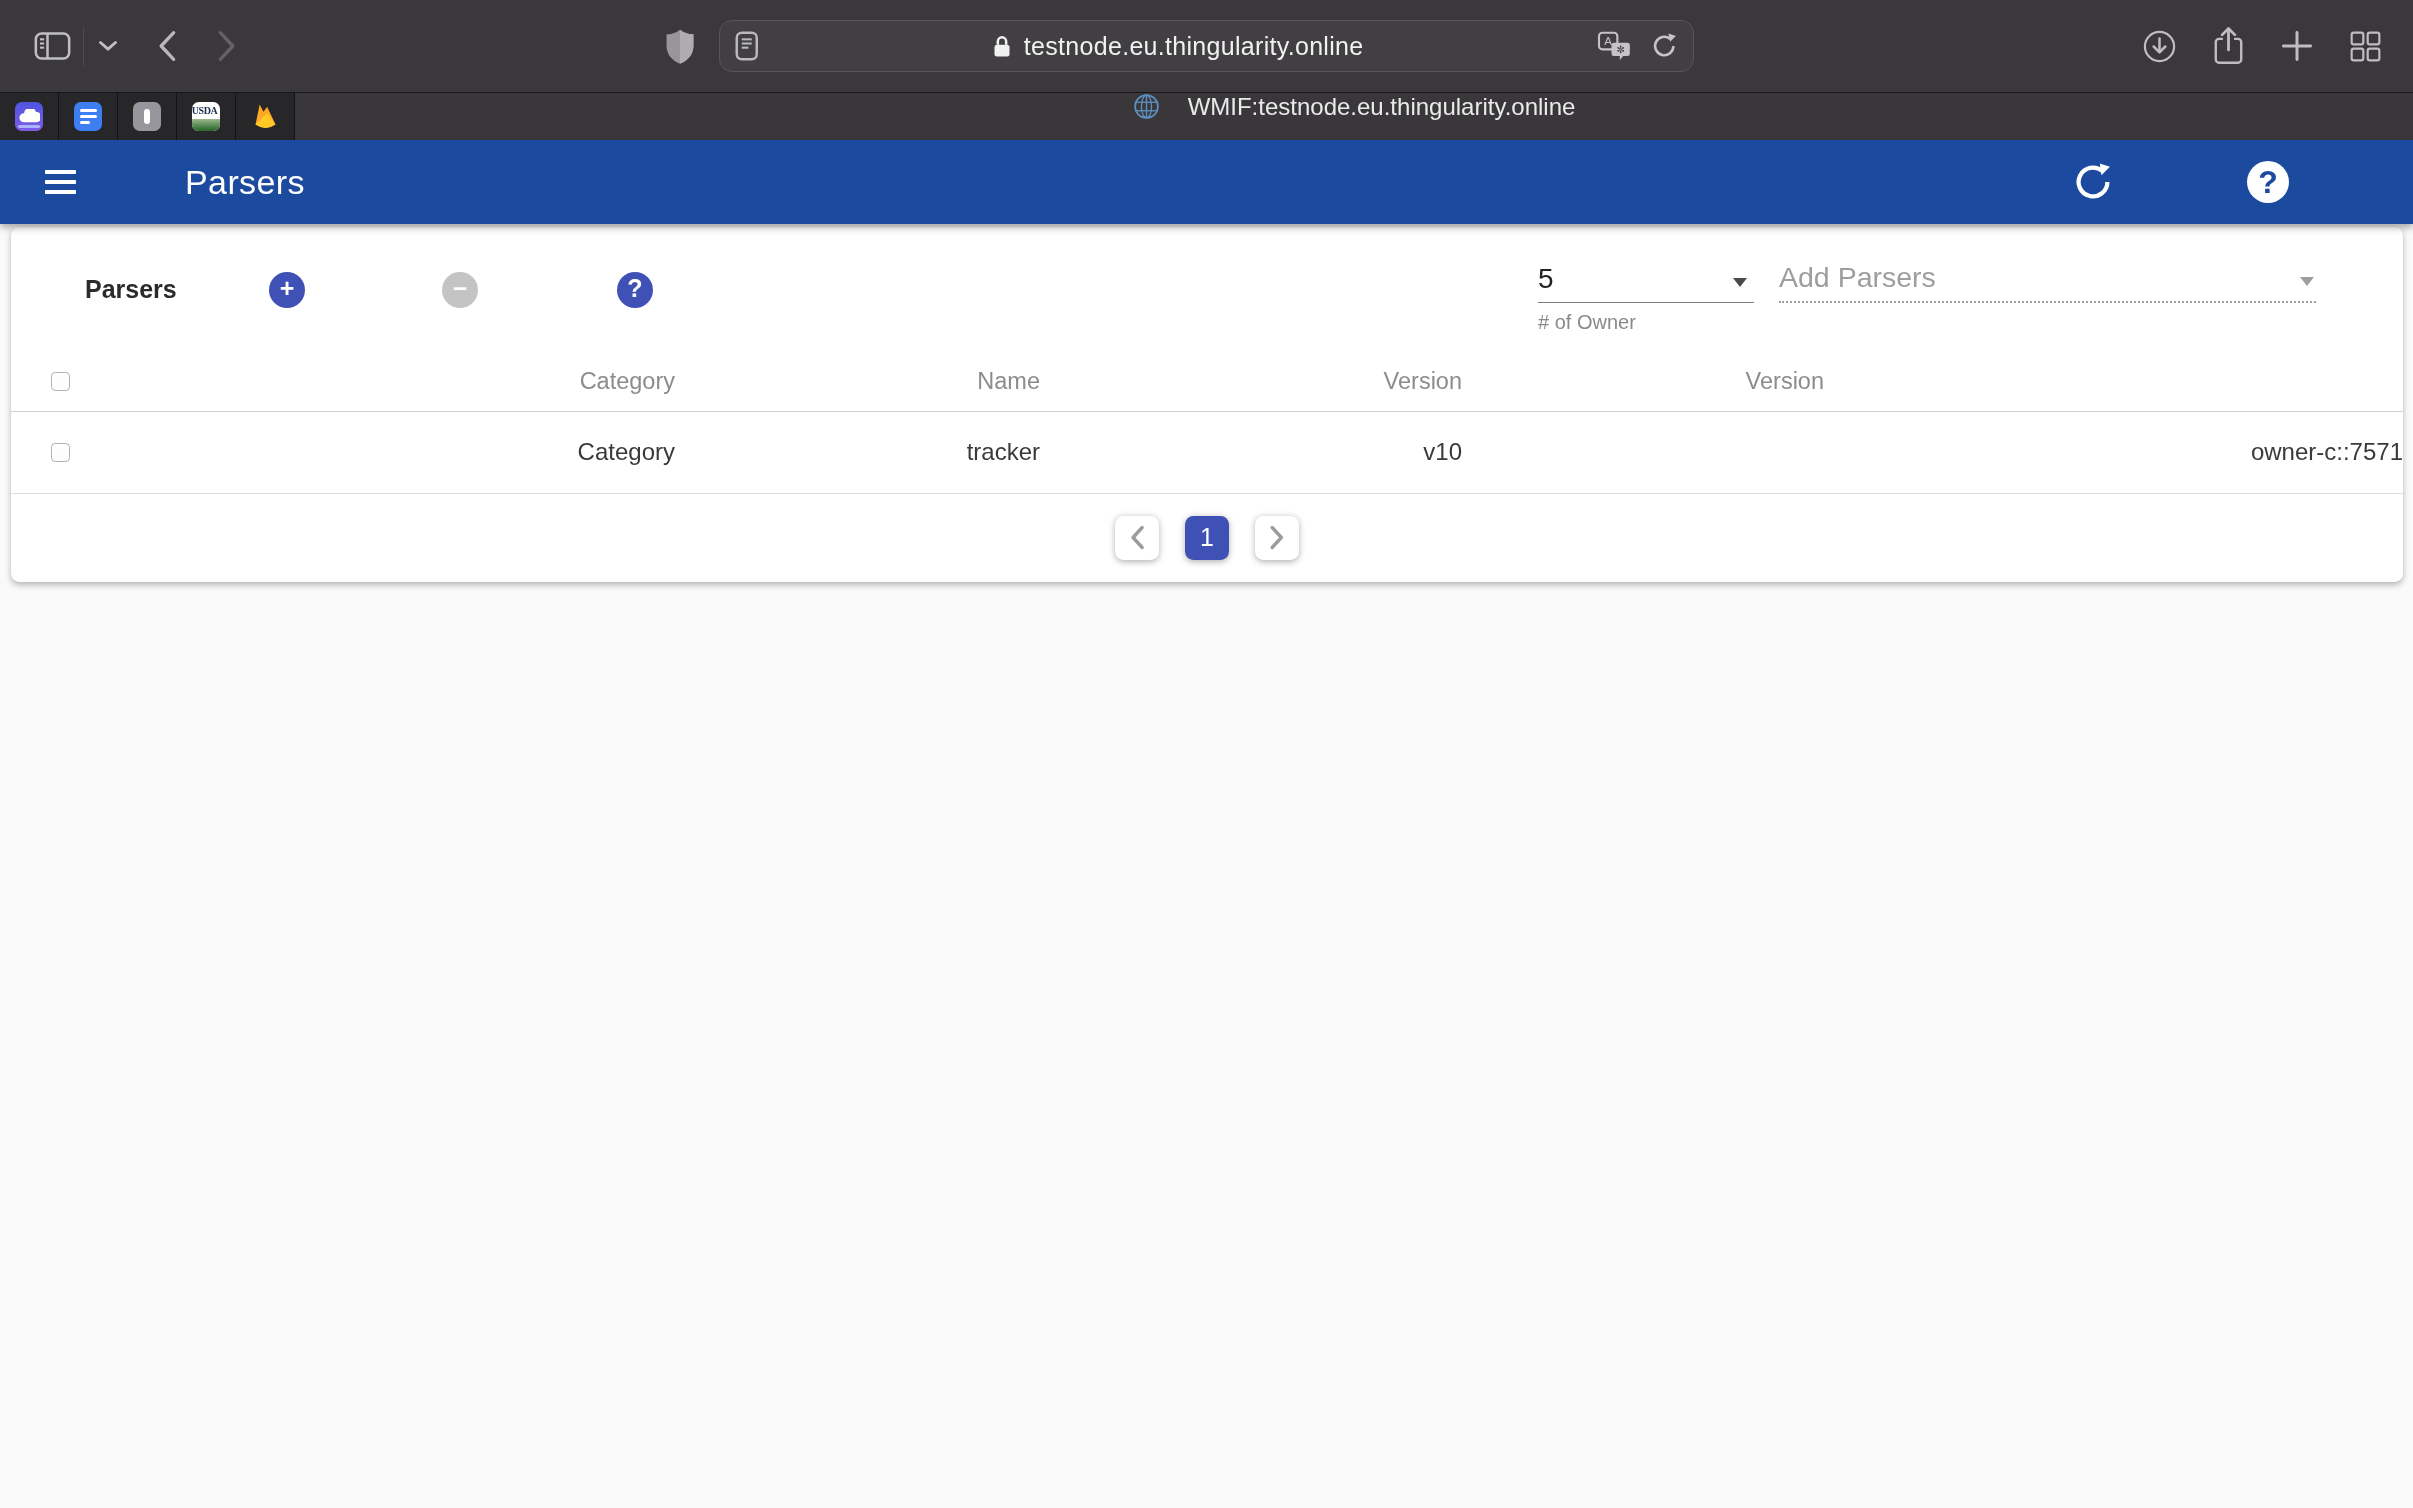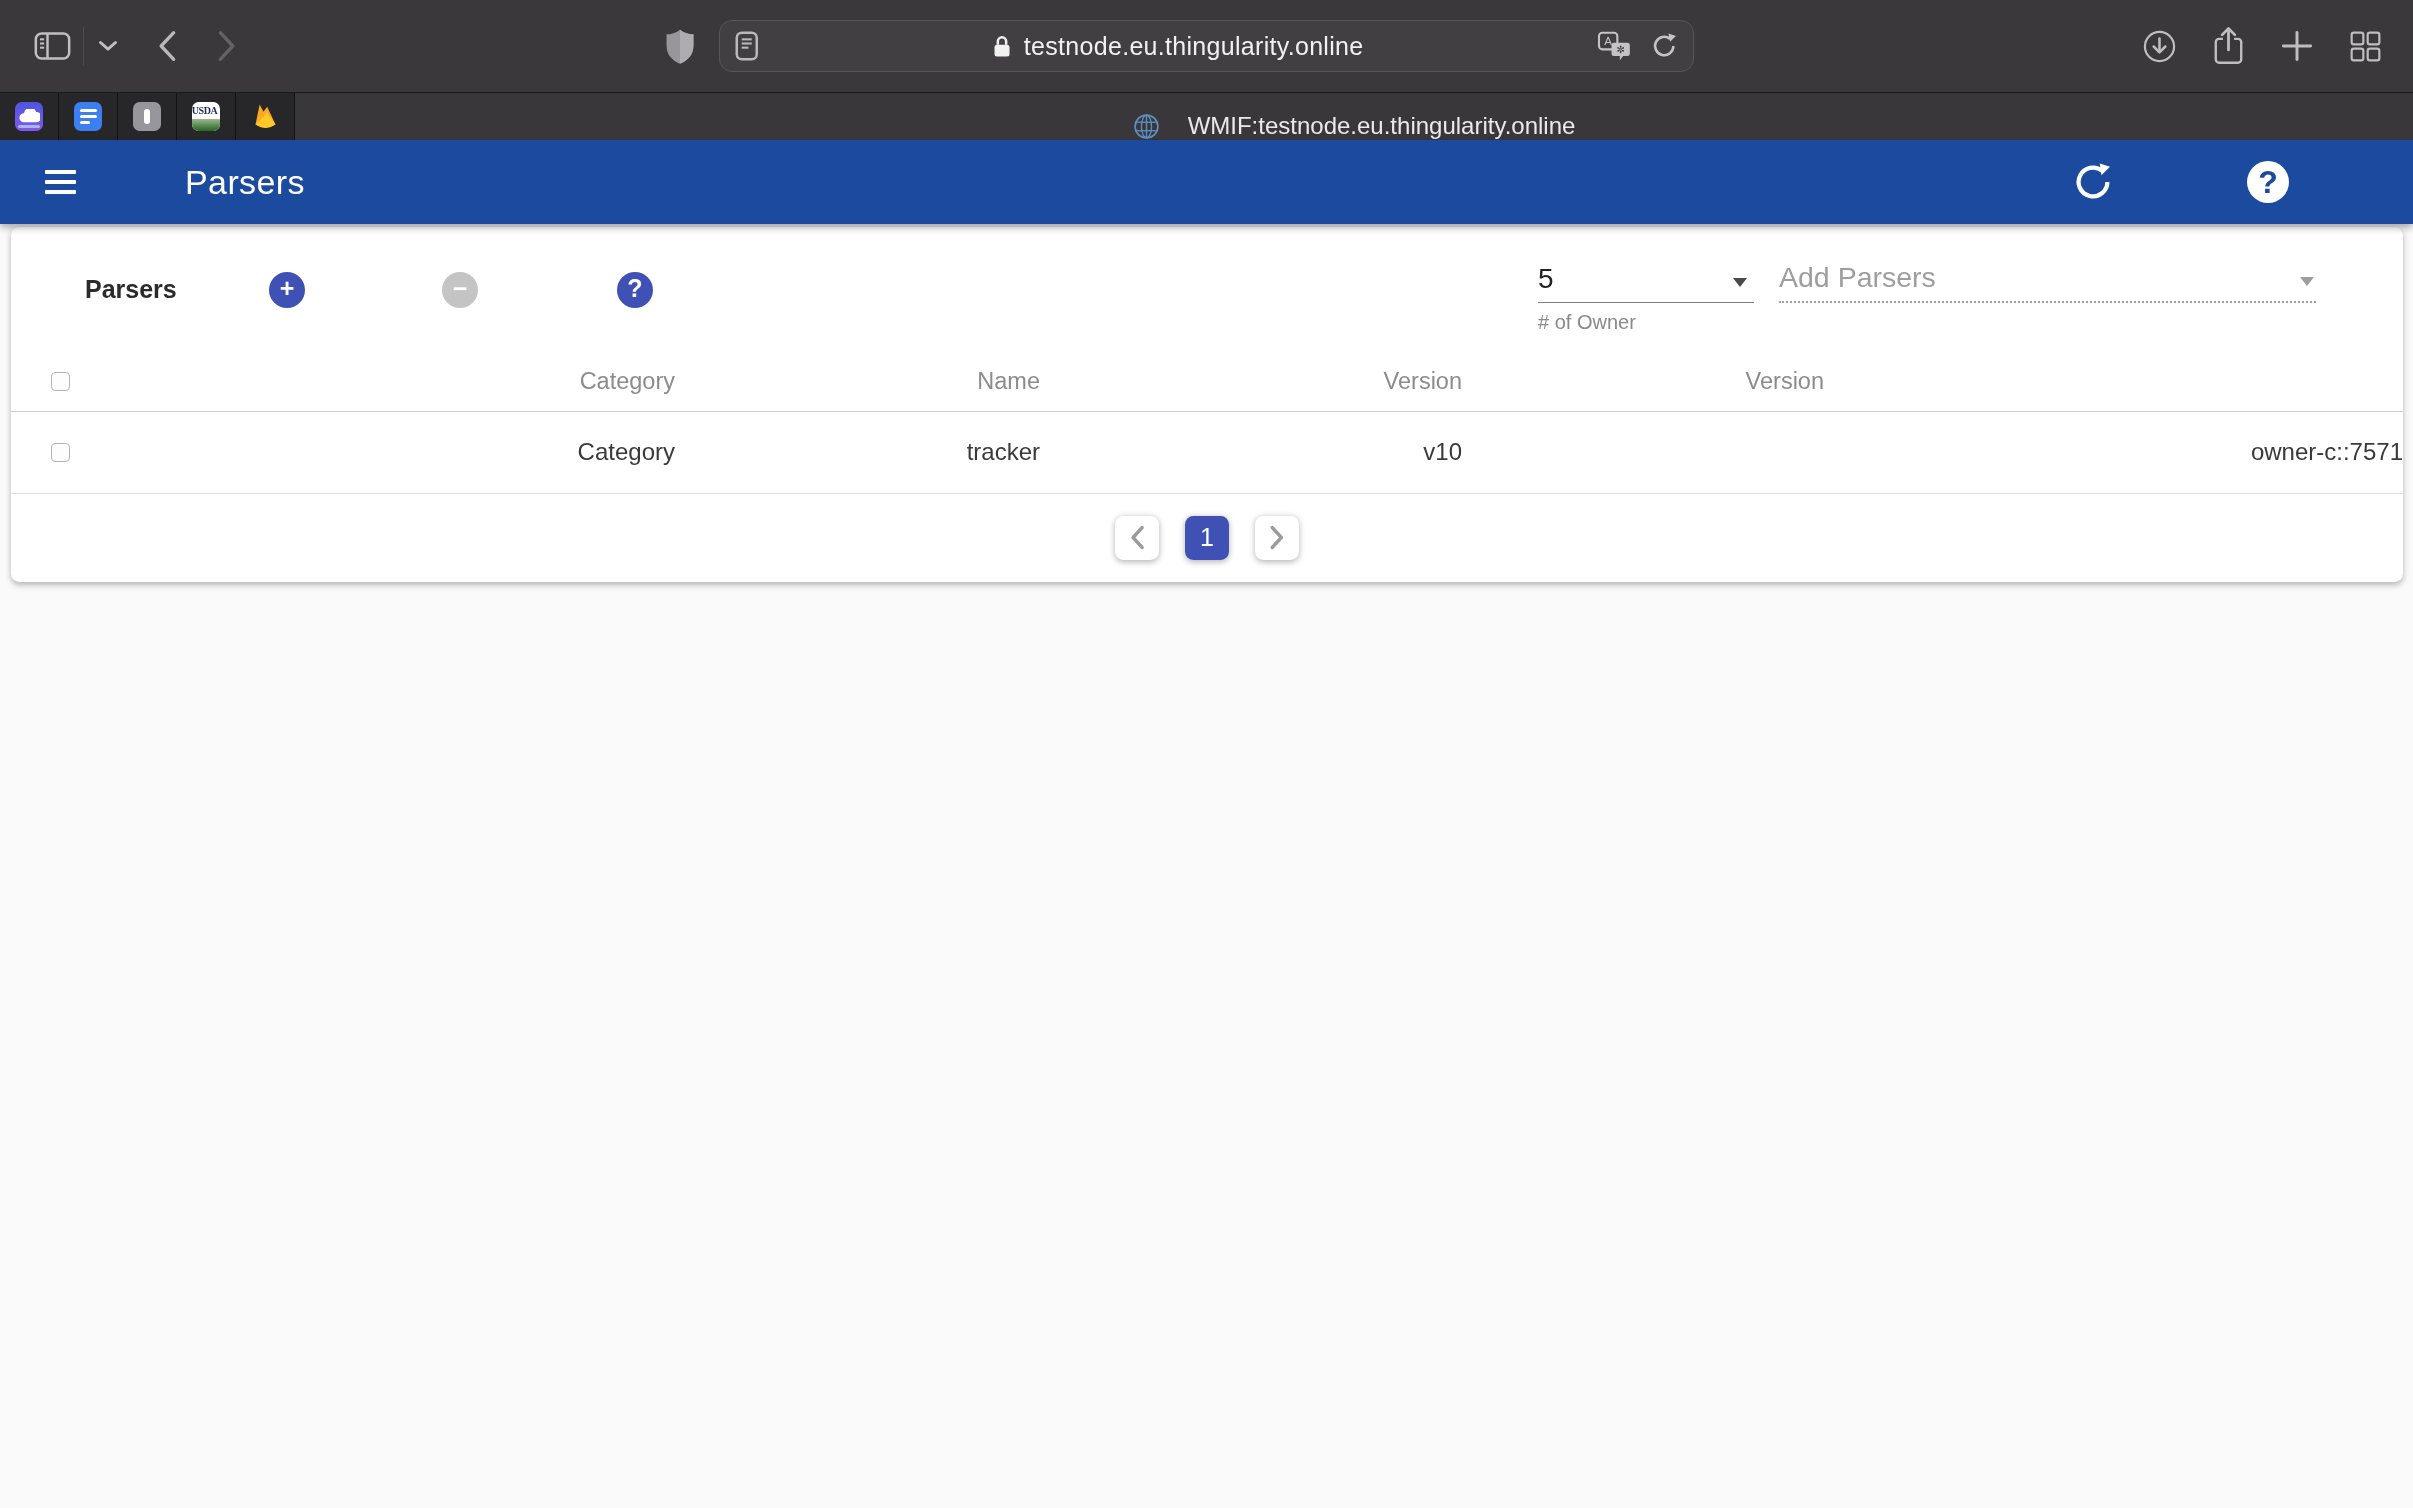--- a/index.html
+++ b/index.html
@@ -41,21 +41,21 @@
   .fav-docs i { position: absolute; left: 5.9px; height: 3.4px; background: #fff; border-radius: 1.7px; }
   .fav-docs i:nth-child(1){ top: 6.7px;  width: 17px; }
   .fav-docs i:nth-child(2){ top: 12.6px; width: 17px; }
   .fav-docs i:nth-child(3){ top: 18.4px; width: 10px; }
   .fav-i { background: #97969c; display: flex; align-items: center; justify-content: center; }
   .fav-i b { width: 5.9px; height: 14.2px; background: #fff; border-radius: 3.4px; }
   .fav-usda { background: #fff; display: flex; flex-direction: column; }
   .fav-usda .usda-txt { flex: 1; font-family: "Liberation Serif", serif; font-weight: bold; font-size: 10px; color: #1d2d52; text-align: left; padding-top: 2.5px; letter-spacing: -0.4px; }
   .fav-usda .usda-field { height: 11.7px; background: linear-gradient(180deg, #9cb98c 0%, #2f6b2f 90%); }
   .fav-fire { background: transparent; display:flex;align-items:center;justify-content:center; }
-  .active-tab { flex: 1; background: #39373a; display: flex; align-items: flex-end; justify-content: center; gap: 28px; }
+  .active-tab { flex: 1; background: #39373a; display: flex; align-items: flex-start; justify-content: center; gap: 28px; }
   .active-tab-title { color: #ebeaeb; font-size: 24px; }
 
   
   .appbar {
     height: 84px; background: #1b4a9e; position: relative; z-index: 5;
     display: flex; align-items: center; box-shadow: 0 4.2px 7.5px rgba(0,0,0,0.35);
     color: #fff;
   }
   .hamburger { margin-left: 45px; width: 31px; display: flex; flex-direction: column; gap: 5.9px; background:none; border:none; cursor: default; }
   .hamburger i { display: block; height: 4.2px; background: #fff; border-radius: 0.8px; }

